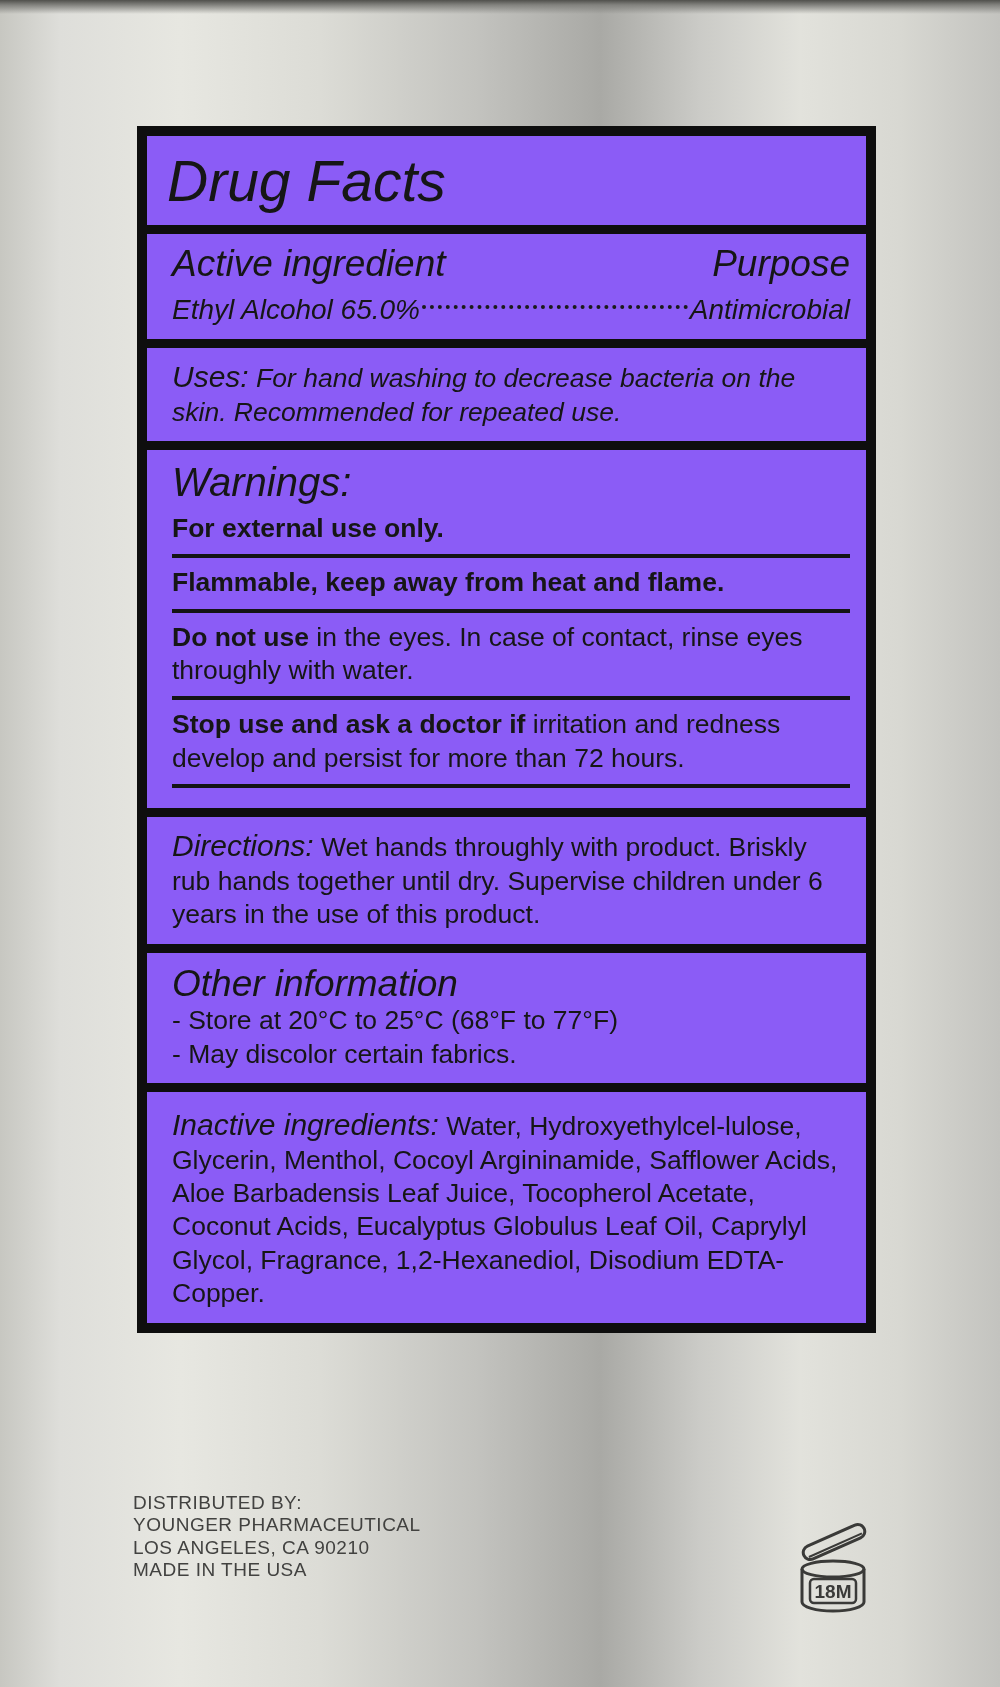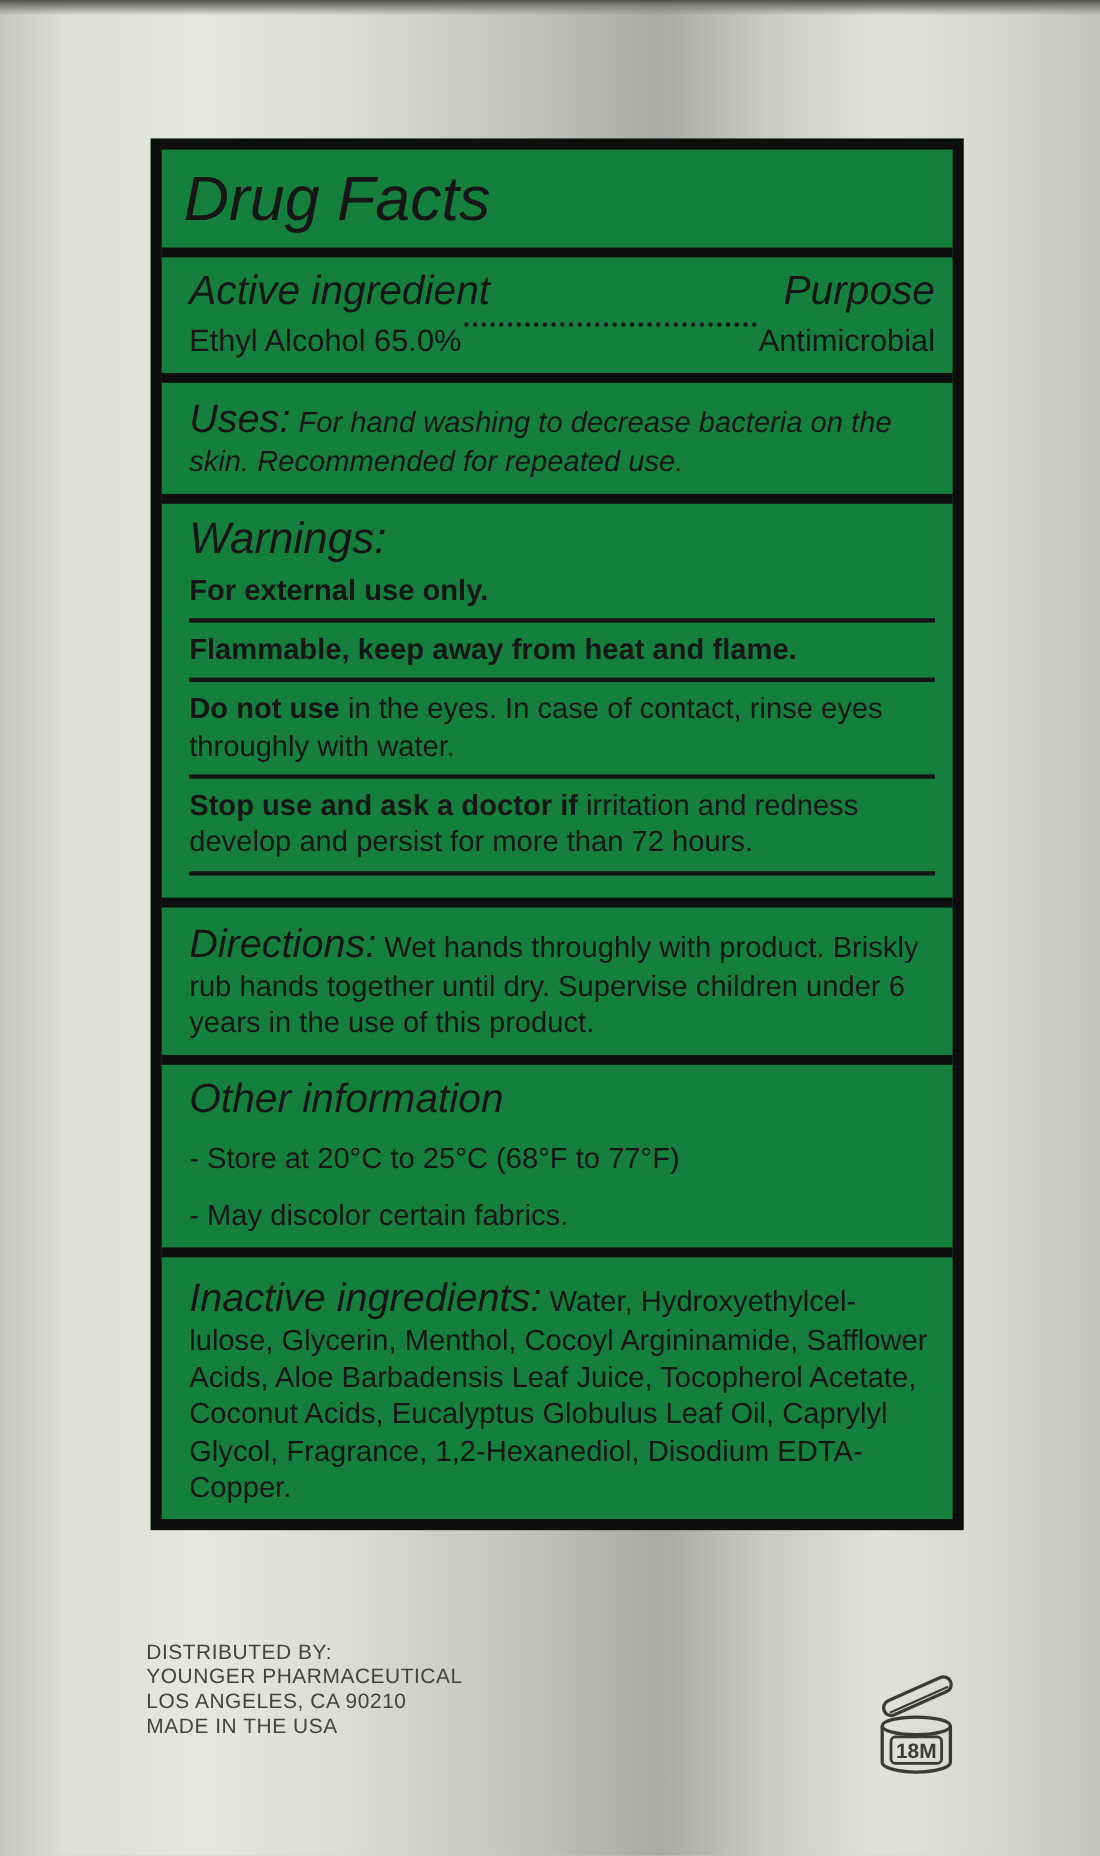--- a/index.html
+++ b/index.html
@@ -10,41 +10,41 @@
       #c7c7c1 0%, #dededa 6%, #e7e7e1 18%, #dcdcd6 32%,
       #c2c2be 48%, #a9a9a5 60%, #cbcbc7 70%, #e2e2dc 80%,
       #d8d8d2 90%, #c3c3bf 100%);
   }
   .top-shade {
     position:absolute; top:0; left:0; right:0; height:14px;
     background:linear-gradient(180deg, #50504c 0%, #82827e 35%, rgba(200,200,196,0) 100%);
   }
   .panel {
     position:absolute; left:137px; top:126px; width:739px;
-    box-sizing:border-box; border:10px solid #0e0e0e; background:#15803d;
+    box-sizing:border-box; border:10px solid #0e0e0e; background:#8b5cf6;
   }
   .divider { height:9px; background:#0e0e0e; }
   .sec { padding:10px 16px 12px 25px; }
   .title-sec { padding:14px 16px 12px 20px; }
   .title { font-size:57px; font-style:italic; line-height:1.1; }
   .h-block { font-size:40px; font-style:italic; line-height:1.12; }
-  .h-inline { font-size:36px; font-style:italic; }
+  .h-inline { font-size:30px; font-style:italic; }
   .b { font-size:26.5px; line-height:1.26; }
   .it { font-style:italic; }
   .bold { font-weight:700; }
   p { margin:0; }
   .ai-head { display:flex; justify-content:space-between; align-items:baseline;
              font-size:37px; font-style:italic; line-height:1.1; }
-  .ai-row { display:flex; align-items:flex-start; font-size:28px; 
+  .ai-row { display:flex; align-items:center; font-size:28px; font-style:italic;
             margin-top:9px; line-height:1.2; }
   .leader { flex:1; border-bottom:4.5px dotted #1a1a1a; margin:0 2px 7px 2px; min-width:40px; }
   .warn-item { margin:7px 0 6px 0; }
   .thin-rule { height:4px; background:#141414; margin:9px 0 8px 0; }
   .warn-head { margin-bottom:2px; }
-  .oi-item { margin-top:18px; }
+  .oi-item { margin-top:0; }
   .footer {
     position:absolute; left:133px; top:1492px; width:560px;
     font-size:19px; line-height:1.18; color:#424240; letter-spacing:0.5px;
   }
   .pao { position:absolute; left:790px; top:1522px; width:86px; height:94px; }
 </style>
 </head>
 <body>
 
 <div class="top-shade"></div>

